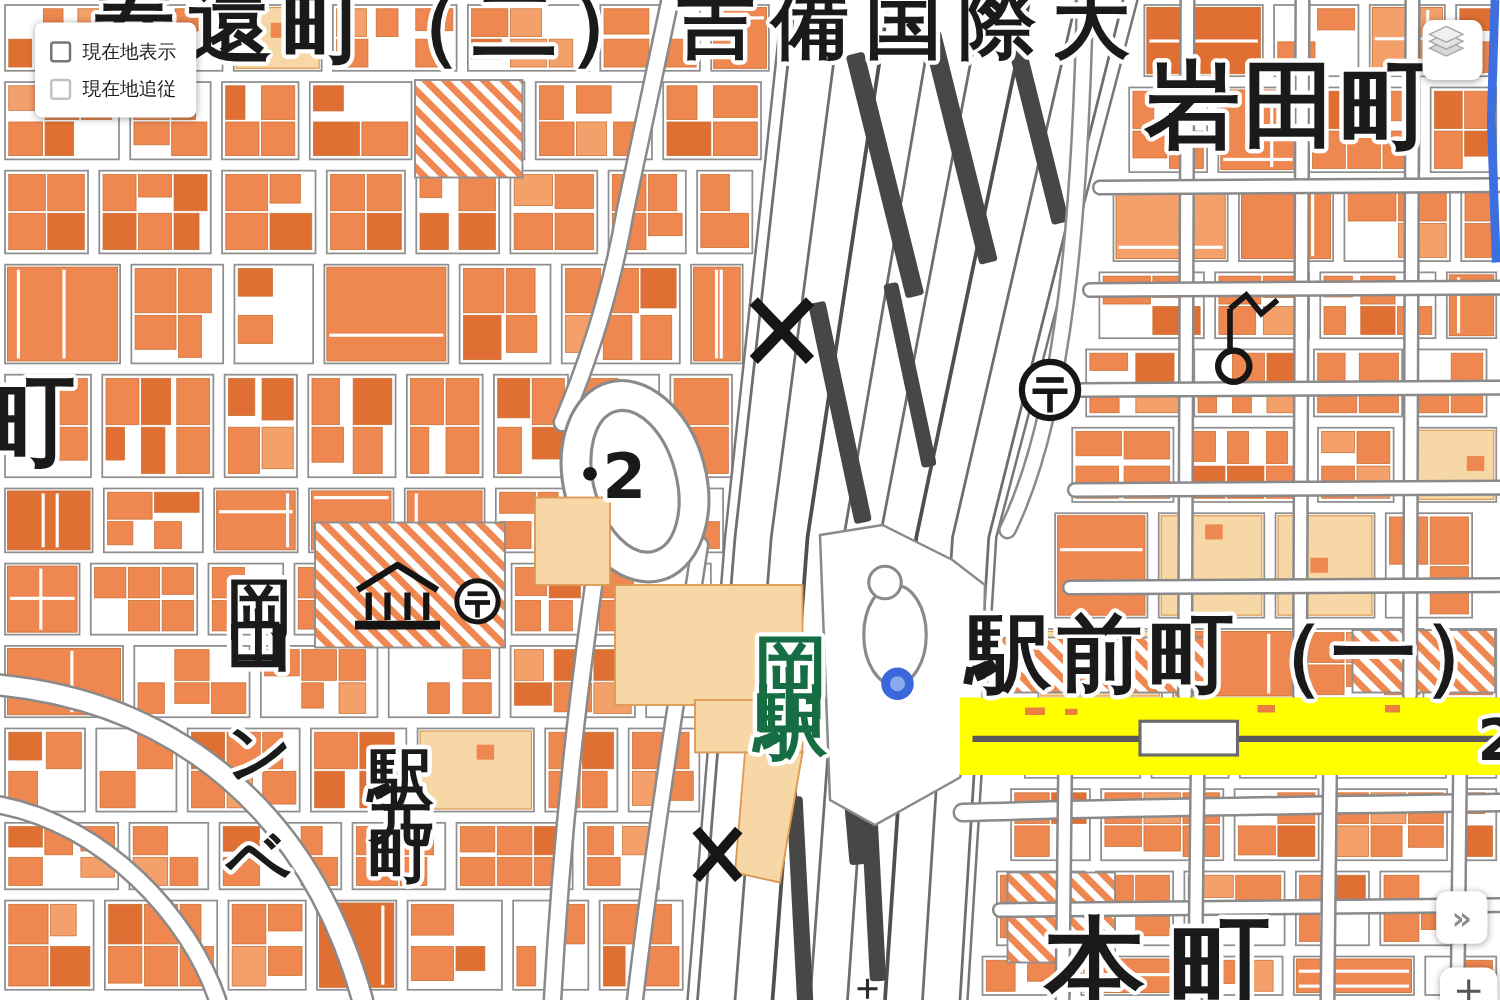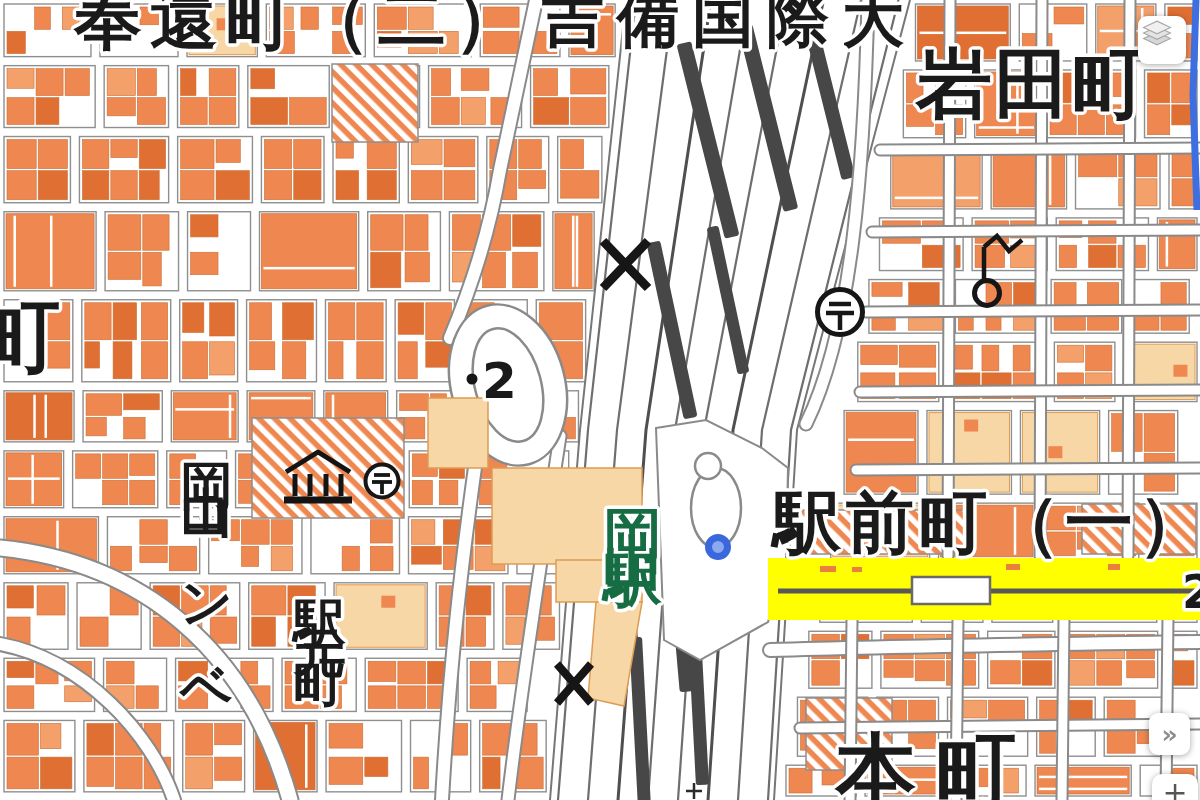--- a/index.html
+++ b/index.html
@@ -783,20 +783,30 @@
       <text class="maplabel vert green" x="633" y="464" font-size="58" letter-spacing="22">岡山駅</text>
       <text class="maplabel vert" x="207" y="422" font-size="52" letter-spacing="22">岡山コンベ</text>
       <text class="maplabel vert" x="320" y="558" font-size="52" letter-spacing="30">駅元町</text>
       <text class="maplabel" x="482" y="398" font-size="50">2</text>
       <text class="maplabel" x="1182" y="608" font-size="46">2</text>
     </g>
 
     <circle cx="718" cy="547" r="9.5" fill="#8aa9ef" stroke="#3a68dc" stroke-width="7"></circle>
   </svg>
 
+  <div class="loc-panel">
+    <label class="loc-row">
+      <input type="checkbox" style="">
+      <span>現在地表示</span>
+    </label>
+    <label class="loc-row">
+      <input type="checkbox" disabled="true" style="">
+      <span>現在地追従</span>
+    </label>
+  </div>
 
   <div class="map-btn btn-layers">
     <svg width="38" height="34" viewBox="0 0 48 42">
       <path d="M24 20 L41 28 L24 36 L7 28 Z" fill="#d7d7d7" stroke="#a8a8a8" stroke-width="1.4"></path>
       <path d="M24 13 L41 21 L24 29 L7 21 Z" fill="#e4e4e4" stroke="#a8a8a8" stroke-width="1.4"></path>
       <path d="M24 6  L41 14 L24 22 L7 14 Z" fill="#f0f0f0" stroke="#a8a8a8" stroke-width="1.4"></path>
     </svg>
   </div>
 
   <div class="map-btn btn-expand">

